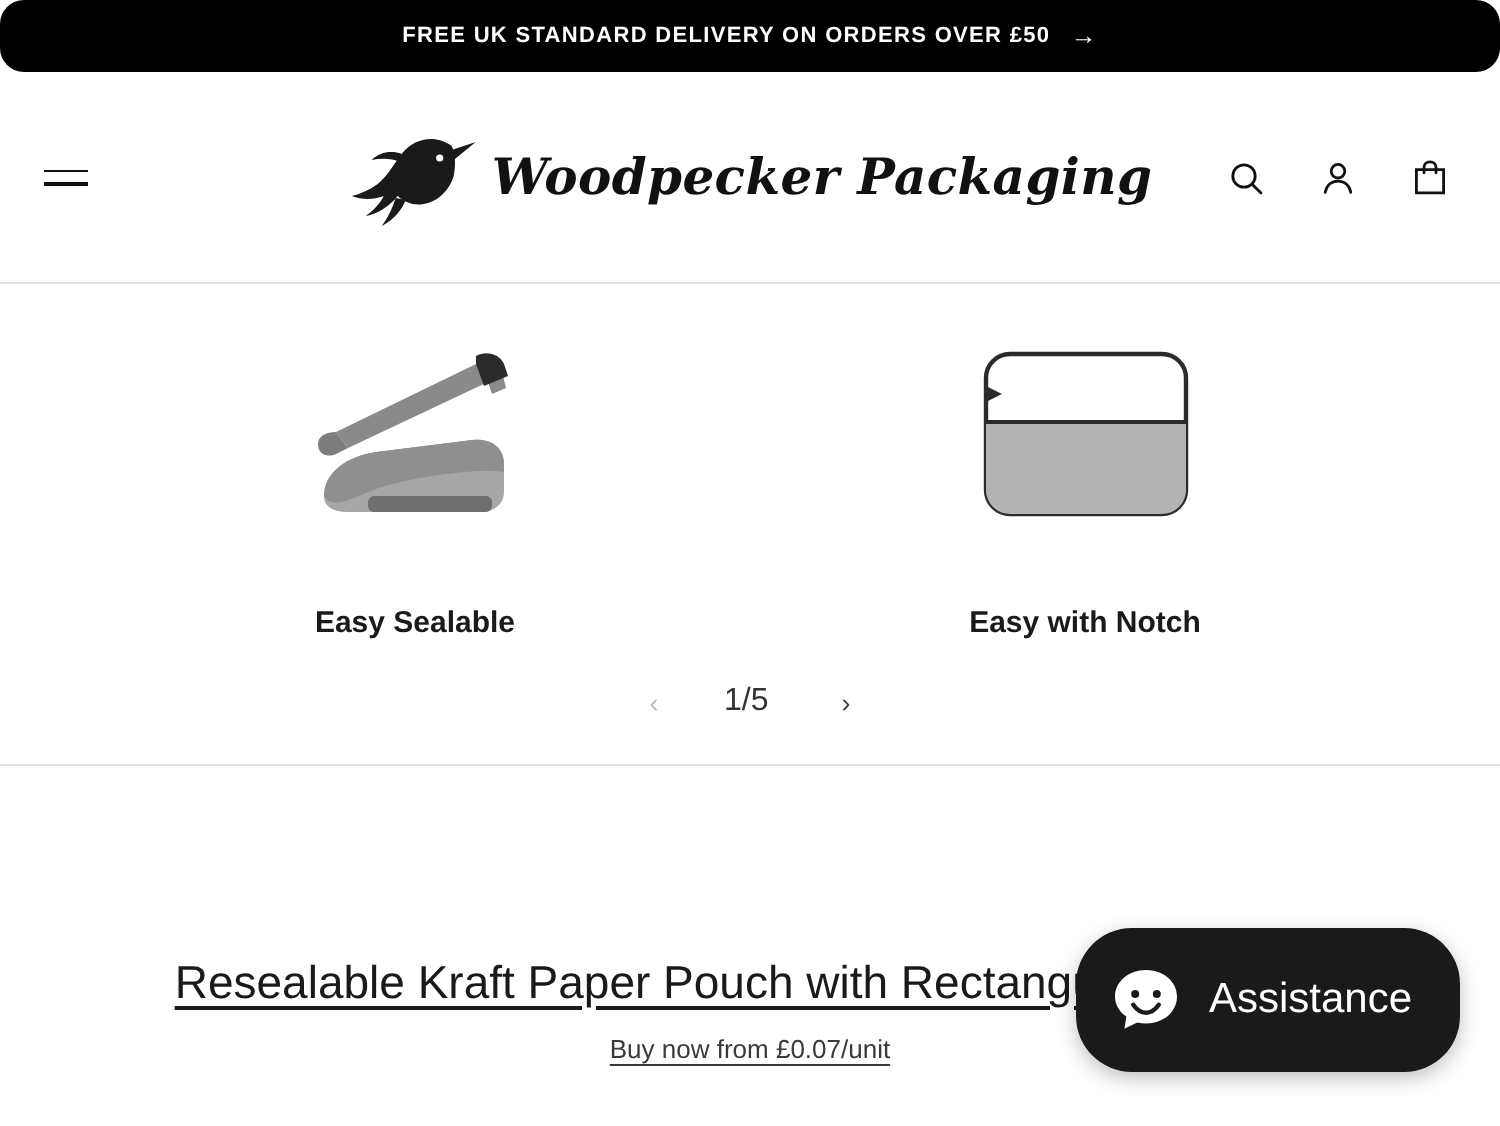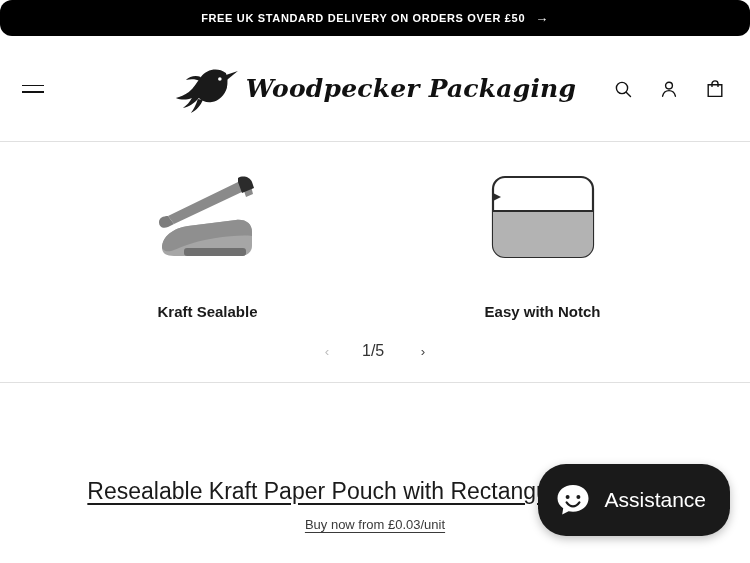--- a/index.html
+++ b/index.html
@@ -258,21 +258,21 @@
       <div class="art">
         <svg width="128" height="108" viewBox="0 0 128 108">
           <path d="M18 84 C18 72 30 64 44 62 L92 56 C102 55 108 60 108 68 L108 82 C108 88 103 92 96 92 L30 92 C22 92 18 89 18 84 Z" fill="#a6a6a6"></path>
           <path d="M18 84 C18 72 30 64 44 62 L92 56 C102 55 108 60 108 68 L108 72 C96 70 60 74 40 82 C28 87 22 90 18 84 Z" fill="#8f8f8f"></path>
           <path d="M24 52 L94 18 C100 15 106 17 107 22 L109 30 L102 33 L100 27 L30 60 Z" fill="#8a8a8a"></path>
           <path d="M24 52 L30 60 L24 63 C19 65 15 63 15 58 C15 54 19 52 24 52 Z" fill="#7d7d7d"></path>
           <path d="M94 14 C99 11 106 13 108 18 L110 24 L98 29 L94 18 Z" fill="#2b2b2b"></path>
           <rect x="40" y="84" width="62" height="8" rx="3" fill="#6f6f6f"></rect>
         </svg>
       </div>
-      <div class="caption">Kraft Sealable</div>
+      <div class="caption">Easy Sealable</div>
     </div>
 
     <div class="feature">
       <div class="art">
         <svg width="112" height="94" viewBox="0 0 112 94">
           <rect x="6" y="6" width="100" height="80" rx="12" fill="#ffffff" stroke="#2b2b2b" stroke-width="2.2"></rect>
           <path d="M6 40 H106 V74 C106 80.6 100.6 86 94 86 H18 C11.4 86 6 80.6 6 74 Z" fill="#b3b3b3"></path>
           <line x1="6" y1="40" x2="106" y2="40" stroke="#2b2b2b" stroke-width="2"></line>
           <path d="M6 22 L14 26 L6 30 Z" fill="#2b2b2b"></path>
         </svg>
@@ -284,21 +284,21 @@
 
   <div class="slider-nav">
     <button class="nav-arrow disabled">‹</button>
     <span class="slider-count">1/5</span>
     <button class="nav-arrow">›</button>
   </div>
 </section>
 
 <section class="product">
   <div class="product-title">Resealable Kraft Paper Pouch with Rectangular Window</div>
-  <div class="product-sub">Buy now from £0.03/unit</div>
+  <div class="product-sub">Buy now from £0.07/unit</div>
 </section>
 
 <div class="chat-widget">
   <svg class="chat-bubble-icon" width="38" height="38" viewBox="0 0 38 38">
     <path d="M19 4 C10.2 4 3.5 9.9 3.5 17.2 C3.5 21.3 5.7 24.9 9.2 27.3 L8.2 33.4 L14.6 30.2 C15.99 30.5 17.5 30.7 19 30.7 C27.8 30.7 34.5 24.8 34.5 17.2 C34.5 9.9 27.8 4 19 4 Z" fill="#ffffff"></path>
     <circle cx="13.6" cy="16" r="2" fill="#1a1a1a"></circle>
     <circle cx="24.4" cy="16" r="2" fill="#1a1a1a"></circle>
     <path d="M12.6 21.4 C14.6 24.2 17 25.4 19 25.4 C21 25.4 23.4 24.2 25.4 21.4" fill="none" stroke="#1a1a1a" stroke-width="2.2" stroke-linecap="round"></path>
   </svg>
   <span class="label">Assistance</span>

